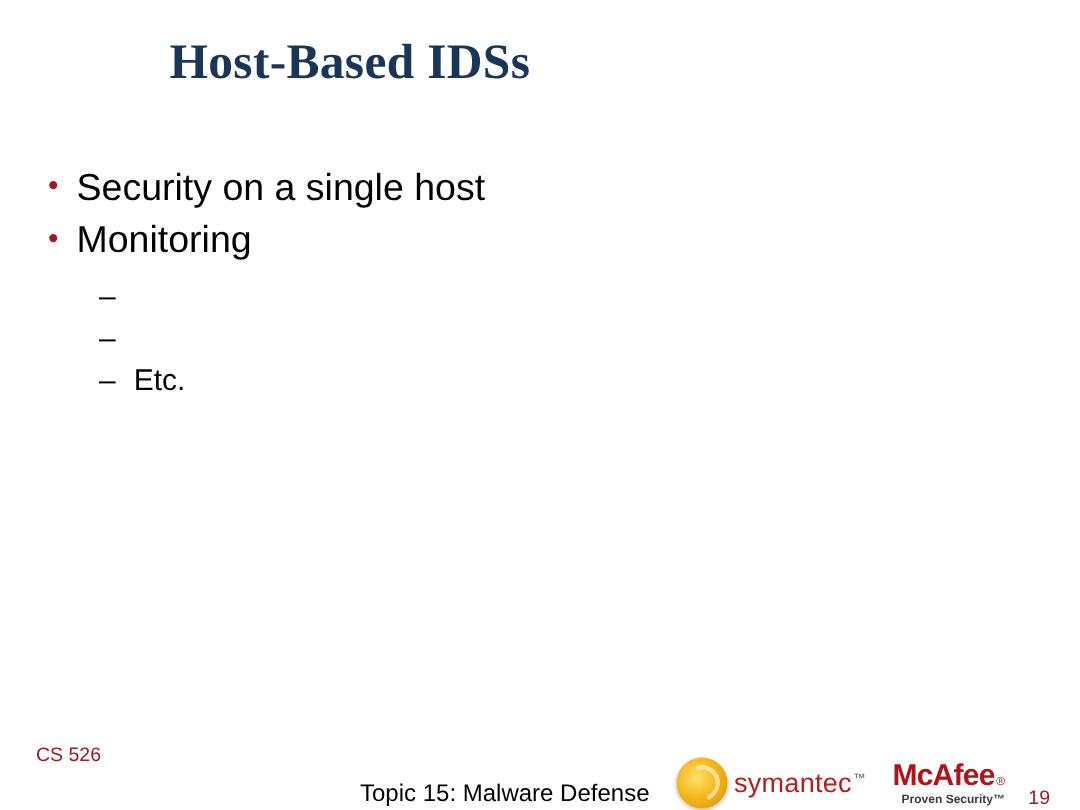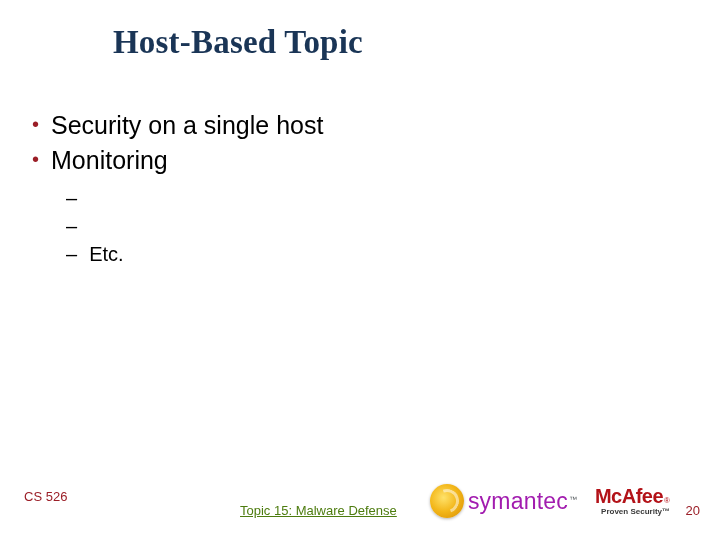--- a/index.html
+++ b/index.html
@@ -55,38 +55,37 @@
     display: flex;
     align-items: flex-start;
   }
   .bullet-l2 .dash {
     margin-right: 12px;
   }
   .footer {
     position: absolute;
     left: 0;
     right: 0;
-    bottom: 22px;
+    bottom: 1px;
     height: 44px;
     display: flex;
-    align-items: center;
+    align-items: flex-start;
     padding: 0 24px 0 24px;
   }
   .course {
     color: #9b1e27;
     font-size: 13px;
     flex: 0 0 auto;
   }
   .topic {
-    color: #4d7c0f;
-    font-size: 13px;
+    color: #000000;
+    font-size: 16px;
     position: absolute;
     left: 240px;
     bottom: 0;
-    text-decoration: underline;
   }
   .slidenum {
     color: #9b1e27;
     font-size: 13px;
     position: absolute;
     right: 20px;
     bottom: 0;
   }
   .logos {
     position: absolute;
@@ -114,22 +113,22 @@
     position: absolute;
     width: 18px; height: 18px;
     border: 3px solid rgba(255,255,255,0.5);
     border-left-color: transparent;
     border-bottom-color: transparent;
     border-radius: 50%;
     top: 5px; left: 5px;
     transform: rotate(25deg);
   }
   .sym-text {
-    font-size: 23px;
-    color: #a21caf;
+    font-size: 18px;
+    color: #b91c1c;
     font-weight: normal;
     letter-spacing: 0.2px;
   }
   .sym-tm {
     font-size: 8px;
     color: #555b5f;
     vertical-align: super;
     margin-left: 1px;
   }
   .mcafee {
@@ -160,21 +159,21 @@
     font-weight: bold;
     margin-top: 2px;
     align-self: flex-end;
   }
 </style>
 </head>
 <body>
 
 <div class="slide">
 
-  <h1 class="title">Host-Based Topic</h1>
+  <h1 class="title">Host-Based IDSs</h1>
 
   <div class="content">
     <div class="bullet-l1">
       <span class="dot">•</span>
       <span>Security on a single host</span>
     </div>
     <div class="bullet-l1">
       <span class="dot">•</span>
       <span>Monitoring</span>
     </div>
@@ -205,16 +204,16 @@
       </div>
       <div class="mcafee">
         <div class="mc-top">
           <span class="mc-text">McAfee</span>
             <span class="mc-r">®</span>
         </div>
         <span class="mc-sub">Proven Security™</span>
       </div>
     </div>
 
-    <span class="slidenum">20</span>
+    <span class="slidenum">19</span>
   </div>
 
 </div>
 
 </body></html>

